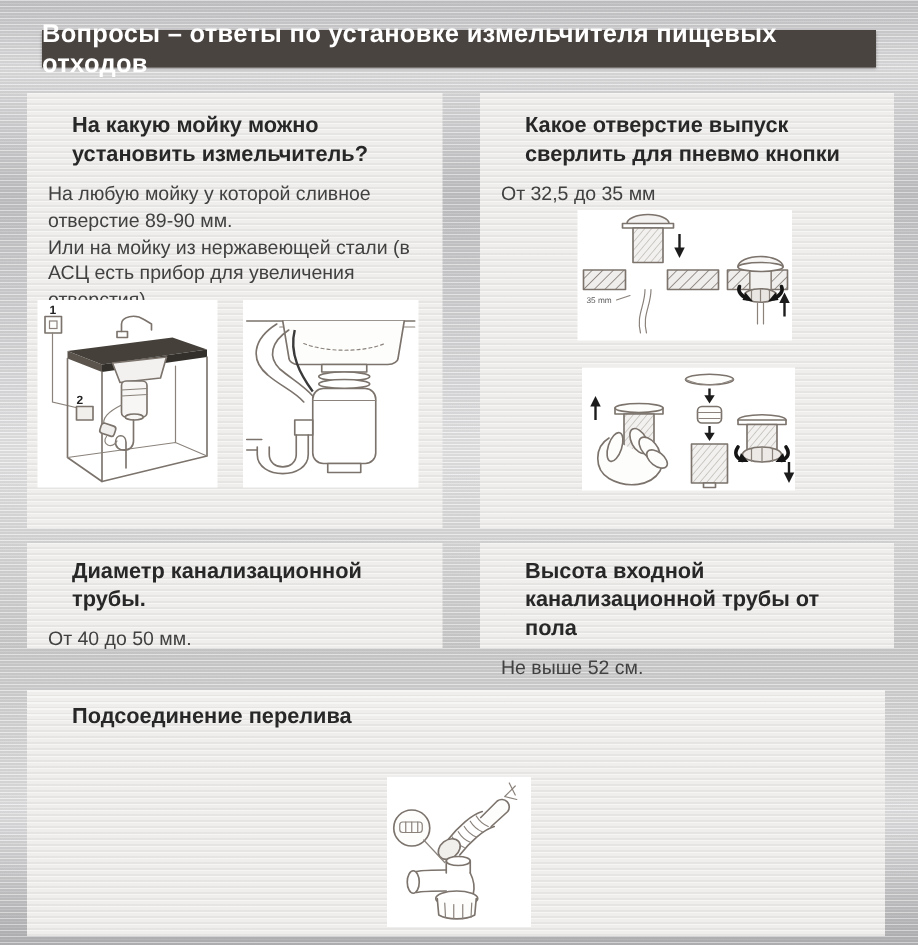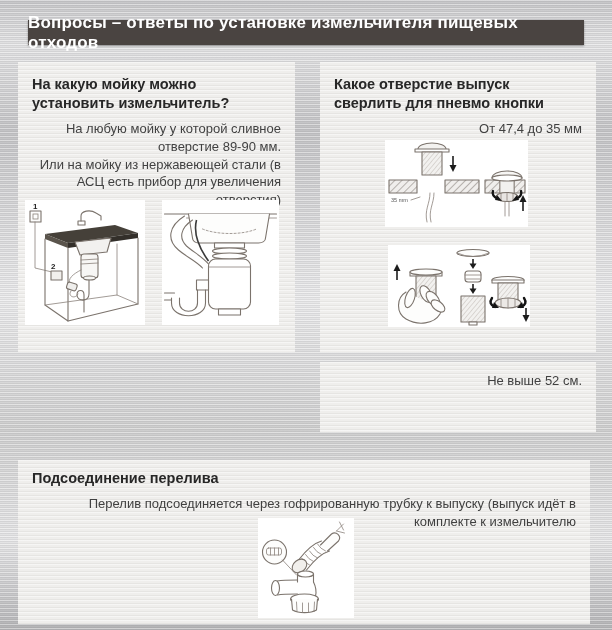--- a/index.html
+++ b/index.html
@@ -29,22 +29,22 @@
       rgba(255,255,255,.45) 0 1px,
       rgba(255,255,255,0) 1px 3px,
       rgba(150,147,143,.10) 3px 4px);
     box-sizing:border-box;
   }
   .panel-sink    {left:18px; top:62px;  width:277px;height:290px;padding:13px 14px;}
   .panel-button  {left:320px;top:62px;  width:276px;height:290px;padding:13px 14px;}
   .panel-diam    {left:18px; top:362px; width:277px;height:70px; padding:10px 14px;}
   .panel-height  {left:320px;top:362px; width:276px;height:70px; padding:10px 14px;}
   .panel-overflow{left:18px; top:460px; width:572px;height:164px;padding:9px 14px;}
-  .q{font-size:14.5px;font-weight:bold;color:var(--title-text,#272727);line-height:1.32;margin:0 0 7px 0;}
-  .a{font-size:13px;color:var(--body-text,#414141);line-height:1.36;margin:0;text-align:right;}
+  .q{font-size:14.5px;font-weight:bold;color:var(--title-text,#272727);line-height:1.32;margin:0 0 7px 16px;}
+  .a{font-size:13px;color:var(--body-text,#414141);line-height:1.36;margin:0;}
   .panel-sink .q, .panel-button .q{max-width:238px;}
   .panel-diam .q{max-width:235px;}
   .panel-height .q{max-width:256px;}
   .panel-overflow .a{max-width:548px;}
   .white-box{position:absolute;background:var(--diagram-bg,#ffffff);}
   .wb-sink-1    {left:7px;  top:138px;width:120px;height:125px;}
   .wb-sink-2    {left:144px;top:138px;width:117px;height:125px;}
   .wb-btn-1     {left:65px; top:78px; width:143px;height:87px;}
   .wb-btn-2     {left:68px; top:183px;width:142px;height:82px;}
   .wb-overflow  {left:240px;top:58px; width:96px; height:100px;}
@@ -133,21 +133,21 @@
         <path d="M35,90 V103 C35,114 17,114 17,103 V98" class="ln" fill="none"></path>
         <path d="M43,90 V103 C43,120 9,120 9,103 V98" class="ln" fill="none"></path>
         <line x1="2" y1="93" x2="12" y2="93" class="ln"></line>
         <line x1="2" y1="100" x2="9" y2="100" class="ln"></line>
       </svg>
     </div>
   </div>
 
   <div class="panel panel-button">
     <p class="q">Какое отверстие выпуск сверлить для пневмо кнопки</p>
-    <p class="a">От 47,4 до 35 мм</p>
+    <p class="a">От 32,5 до 35 мм</p>
 
     <div class="white-box wb-btn-1">
       <svg viewBox="0 0 143 87">
         <path d="M33,9 a14,6 0 0 1 28,0" class="ln" fill="#f3f2f0"></path>
         <rect x="30" y="9" width="34" height="3" class="ln" fill="#fff"></rect>
         <rect x="37" y="12" width="20" height="23" class="ln" fill="url(#hatchFine)"></rect>
         <g class="arr">
           <line x1="68" y1="16" x2="68" y2="26"></line>
           <polygon points="64.5,25 71.5,25 68,32"></polygon>
         </g>
@@ -220,28 +220,32 @@
         <path d="M136,52 q4,6 -3,9" class="rot"></path>
         <polygon points="136,62 129,62 134,56" class="rothead"></polygon>
         <g class="arr">
           <line x1="138" y1="62" x2="138" y2="70"></line>
           <polygon points="134.5,69 141.5,69 138,76"></polygon>
         </g>
       </svg>
     </div>
   </div>
 
+  <div class="panel panel-diam">
+    <p class="q">Диаметр канализационной трубы.</p>
+    <p class="a">От 40 до 50 мм.</p>
+  </div>
 
   <div class="panel panel-height">
+    <p class="q">Высота входной канализационной трубы от пола</p>
     <p class="a">Не выше 52 см.</p>
   </div>
 
   <div class="panel panel-overflow">
     <p class="q">Подсоединение перелива</p>
-    <p class="a">Перелив подсоединяется через гофрированную трубку к выпуску (выпуск идёт в комплекте к измельчителю</p>
 
     <div class="white-box wb-overflow">
       <svg viewBox="0 0 95 100">
         <path d="M78,13 l7,-7 M81,4 l4,8 M78,13 l8,2" class="lnthin" fill="none"></path>
         <path d="M62,27 L73,16 a5,5 0 0 1 7,7 L69,33" class="ln" fill="#fdfdfc"></path>
         <path d="M40,42 C47,33 56,25 63,23" class="ln" fill="none"></path>
         <path d="M48,52 C55,43 64,35 71,33" class="ln" fill="none"></path>
         <path d="M43,40 q3,5 8,7 M47,36.5 q3,5 8,7 M51,33 q3,5 8,7 M55,29.5 q3,5 8,7 M59,26 q3,5 8,7" class="lnthin" fill="none"></path>
         <ellipse cx="41" cy="48" rx="8" ry="6" transform="rotate(-38 41 48)" class="ln" fill="#f1efec"></ellipse>
         <ellipse cx="47" cy="56" rx="8" ry="3" class="ln" fill="#fff"></ellipse>

